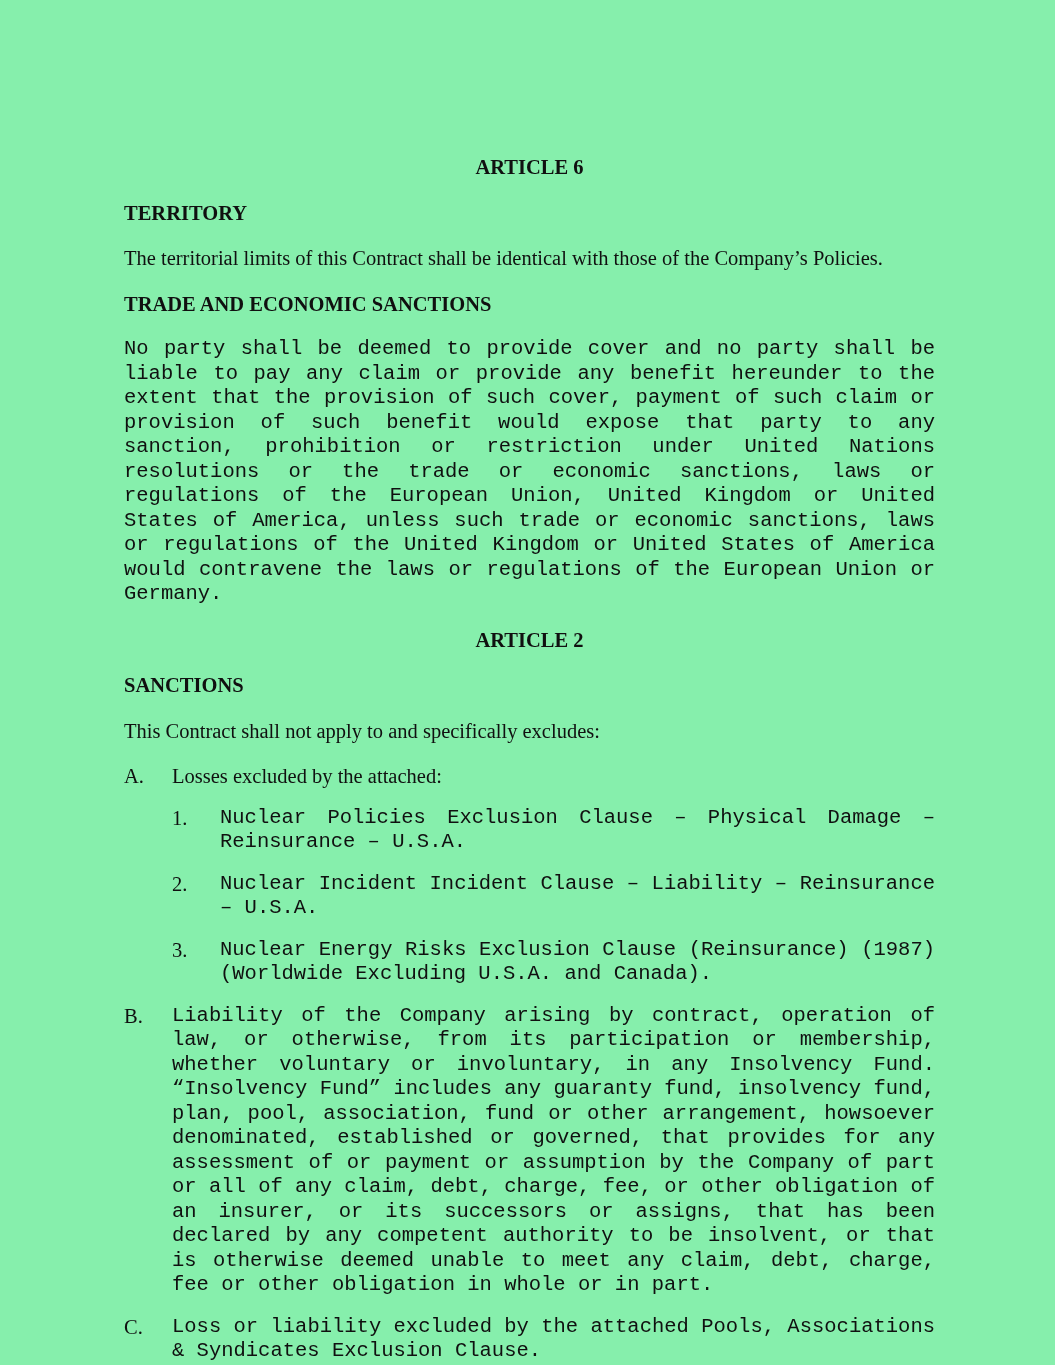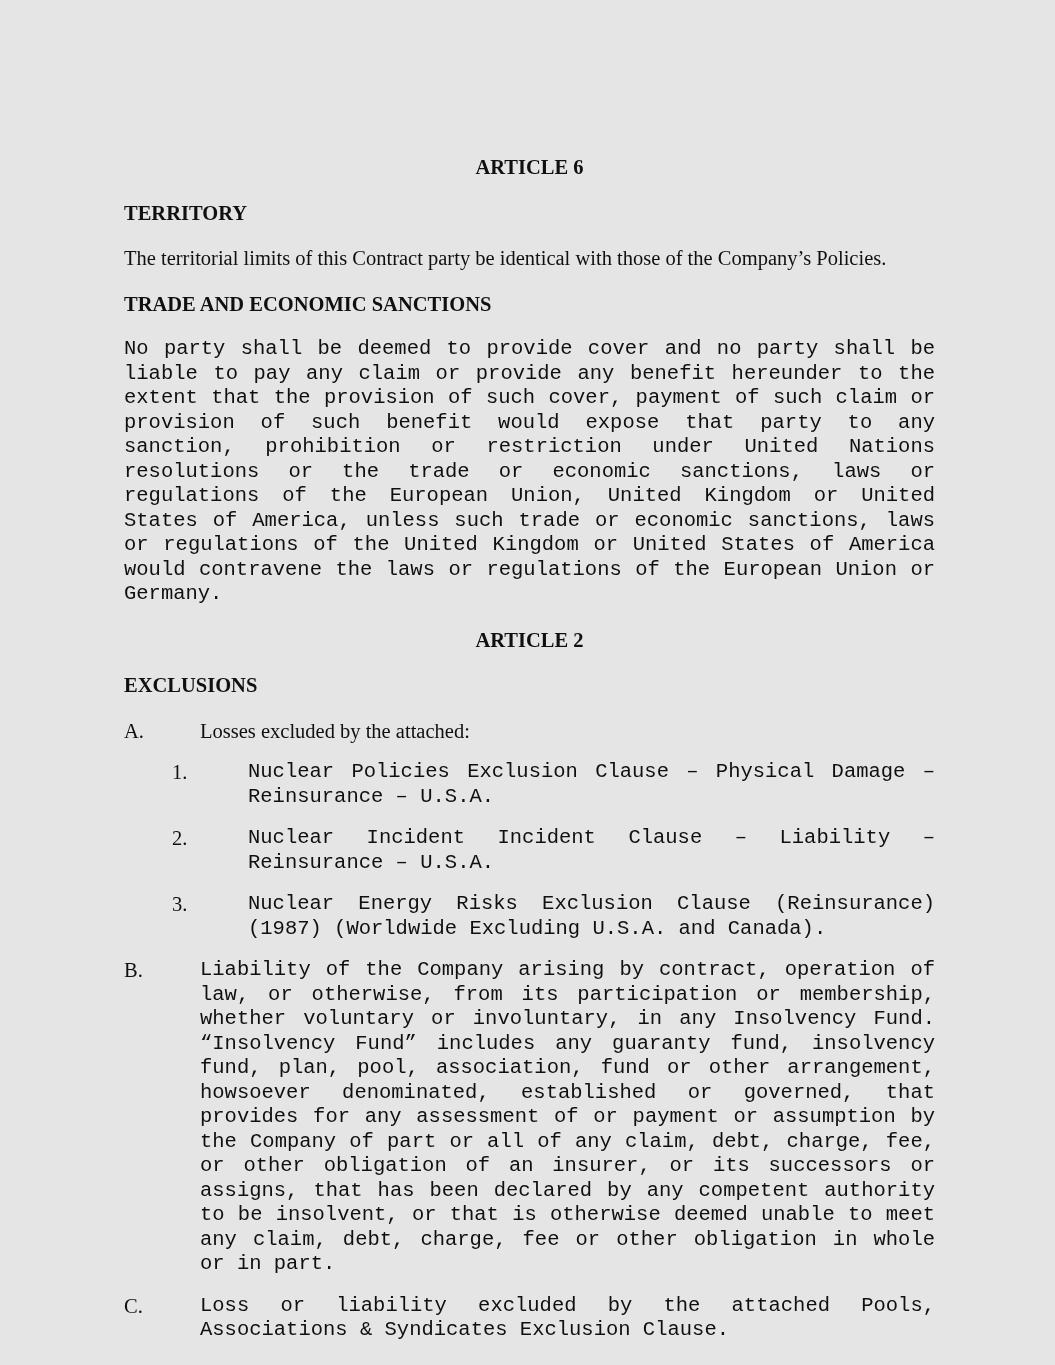--- a/index.html
+++ b/index.html
@@ -4,21 +4,21 @@
 <style>
   html, body {
     margin: 0;
     padding: 0;
     background: #ffffff;
   }
   .page {
     position: relative;
     width: 1055px;
     height: 1365px;
-    background: #e5e5e5;
+    background: #86efac;
     box-sizing: border-box;
     padding: 155px 120px 0 124px;
     overflow: hidden;
     font-family: "Liberation Serif", "DejaVu Serif", serif;
     font-size: 20.5px;
     line-height: 24.5px;
     color: #101010;
   }
   .article-heading {
     text-align: center;
@@ -38,40 +38,40 @@
   }
   .list-item {
     display: flex;
     margin: 0 0 17px 0;
   }
   .list-marker {
     flex: 0 0 48px;
   }
   .list-text {
     flex: 1 1 auto;
-    margin-left: 28px;
   }
   .sublist {
     margin-left: 48px;
   }
 </style>
 </head>
 <body>
 
 <div class="page">
 
   <div class="article-heading">ARTICLE 6</div>
   <div class="section-title">TERRITORY</div>
-  <p class="para">The territorial limits of this Contract party be identical with those of the Company’s Policies.</p>
+  <p class="para">The territorial limits of this Contract shall be identical with those of the Company’s Policies.</p>
 
   <div class="section-title">TRADE AND ECONOMIC SANCTIONS</div>
   <p class="para justify">No party shall be deemed to provide cover and no party shall be liable to pay any claim or provide any benefit hereunder to the extent that the provision of such cover, payment of such claim or provision of such benefit would expose that party to any sanction, prohibition or restriction under United Nations resolutions or the trade or economic sanctions, laws or regulations of the European Union, United Kingdom or United States of America, unless such trade or economic sanctions, laws or regulations of the United Kingdom or United States of America would contravene the laws or regulations of the European Union or Germany.</p>
 
   <div class="article-heading">ARTICLE 2</div>
-  <div class="section-title">EXCLUSIONS</div>
+  <div class="section-title">SANCTIONS</div>
+  <p class="para">This Contract shall not apply to and specifically excludes:</p>
 
   <div class="list-item">
     <div class="list-marker">A.</div>
     <div class="list-text">Losses excluded by the attached:</div>
   </div>
 
   <div class="sublist">
     <div class="list-item">
       <div class="list-marker">1.</div>
       <div class="list-text justify">Nuclear Policies Exclusion Clause – Physical Damage – Reinsurance – U.S.A.</div>

